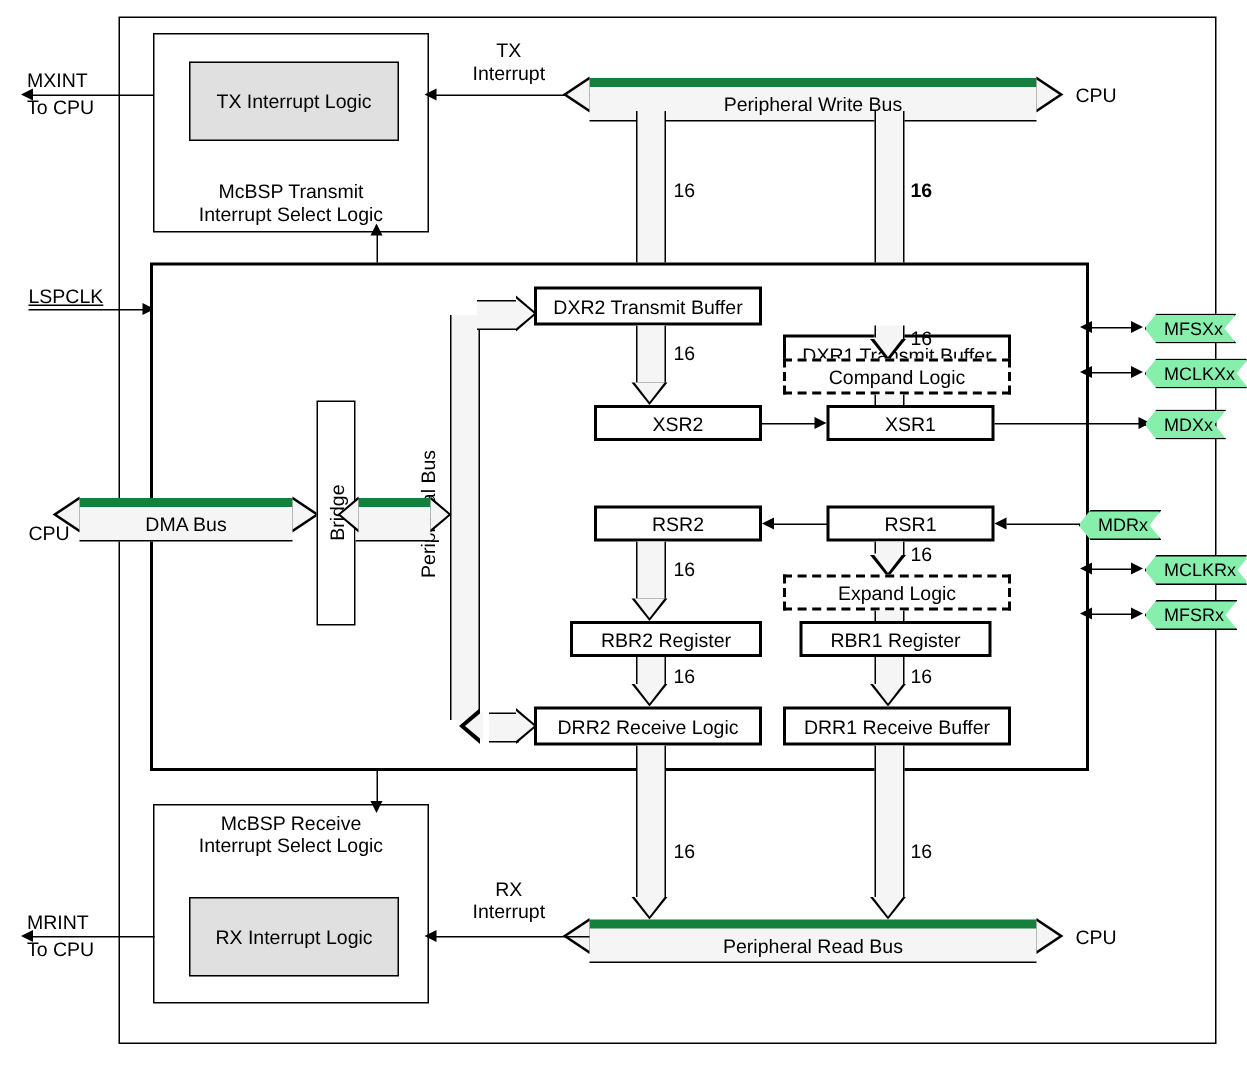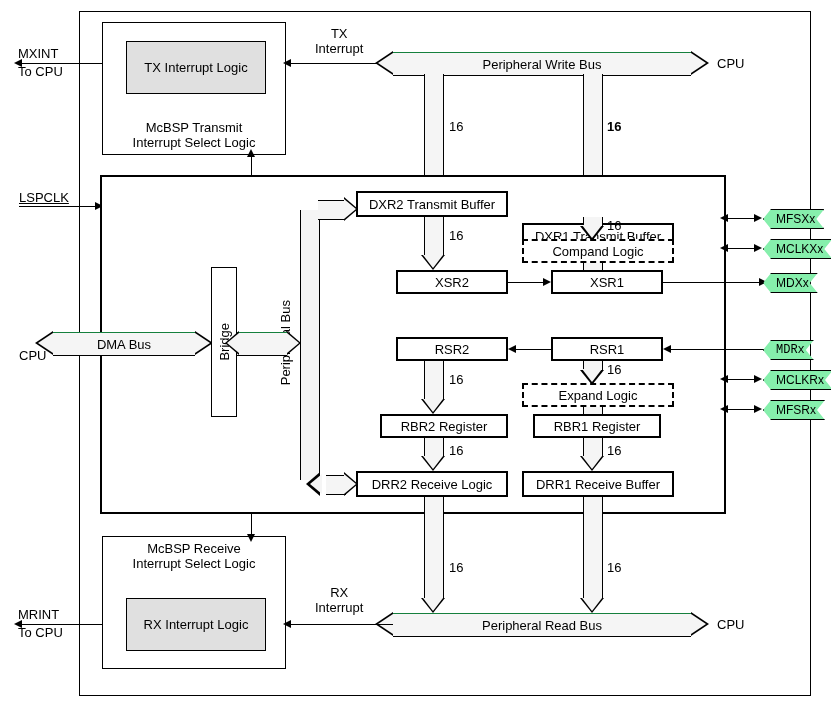--- a/index.html
+++ b/index.html
@@ -51,21 +51,21 @@
   }
   .vlabel {
     position: absolute;
     writing-mode: vertical-rl;
     transform: rotate(180deg);
     text-align: center;
   }
   .bus-h {
     position: absolute;
     height: 22px;
-    border-top: 1px solid #15803d;
+    border-top: 6px solid #15803d;
     border-bottom: 1px solid #000;
     background: #f5f5f5;
     display: flex;
     align-items: center;
     justify-content: center;
   }
   .bus-v {
     position: absolute;
     width: 18px;
     border-left: 1px solid #000;
@@ -353,21 +353,21 @@
     </div>
 
   <div class="line-h" style="left:663px; top:282px; width:100px;"></div>
   <div class="arrow-tip-r" style="left:759px; top:278px;"></div>
   <div class="pin" style="left:763px; top:273px;">
       <span>MDXx</span>
     </div>
 
   <div class="line-h" style="left:671px; top:349px; width:93px;"></div>
   <div class="arrow-tip-l" style="left:663px; top:345px;"></div>
-  <div class="pin" style="left:763px; top:340px;font-family:Liberation Mono, monospace;">
+  <div class="pin" style="left:719px; top:340px;">
       <span>MDRx</span>
     </div>
 
   <div class="line-h" style="left:726px; top:379px; width:32px;"></div>
   <div class="arrow-tip-l" style="left:720px; top:375px;"></div>
   <div class="arrow-tip-r" style="left:754px; top:375px;"></div>
   <div class="pin" style="left:763px; top:370px;">
       <span>MCLKRx</span>
     </div>
 

